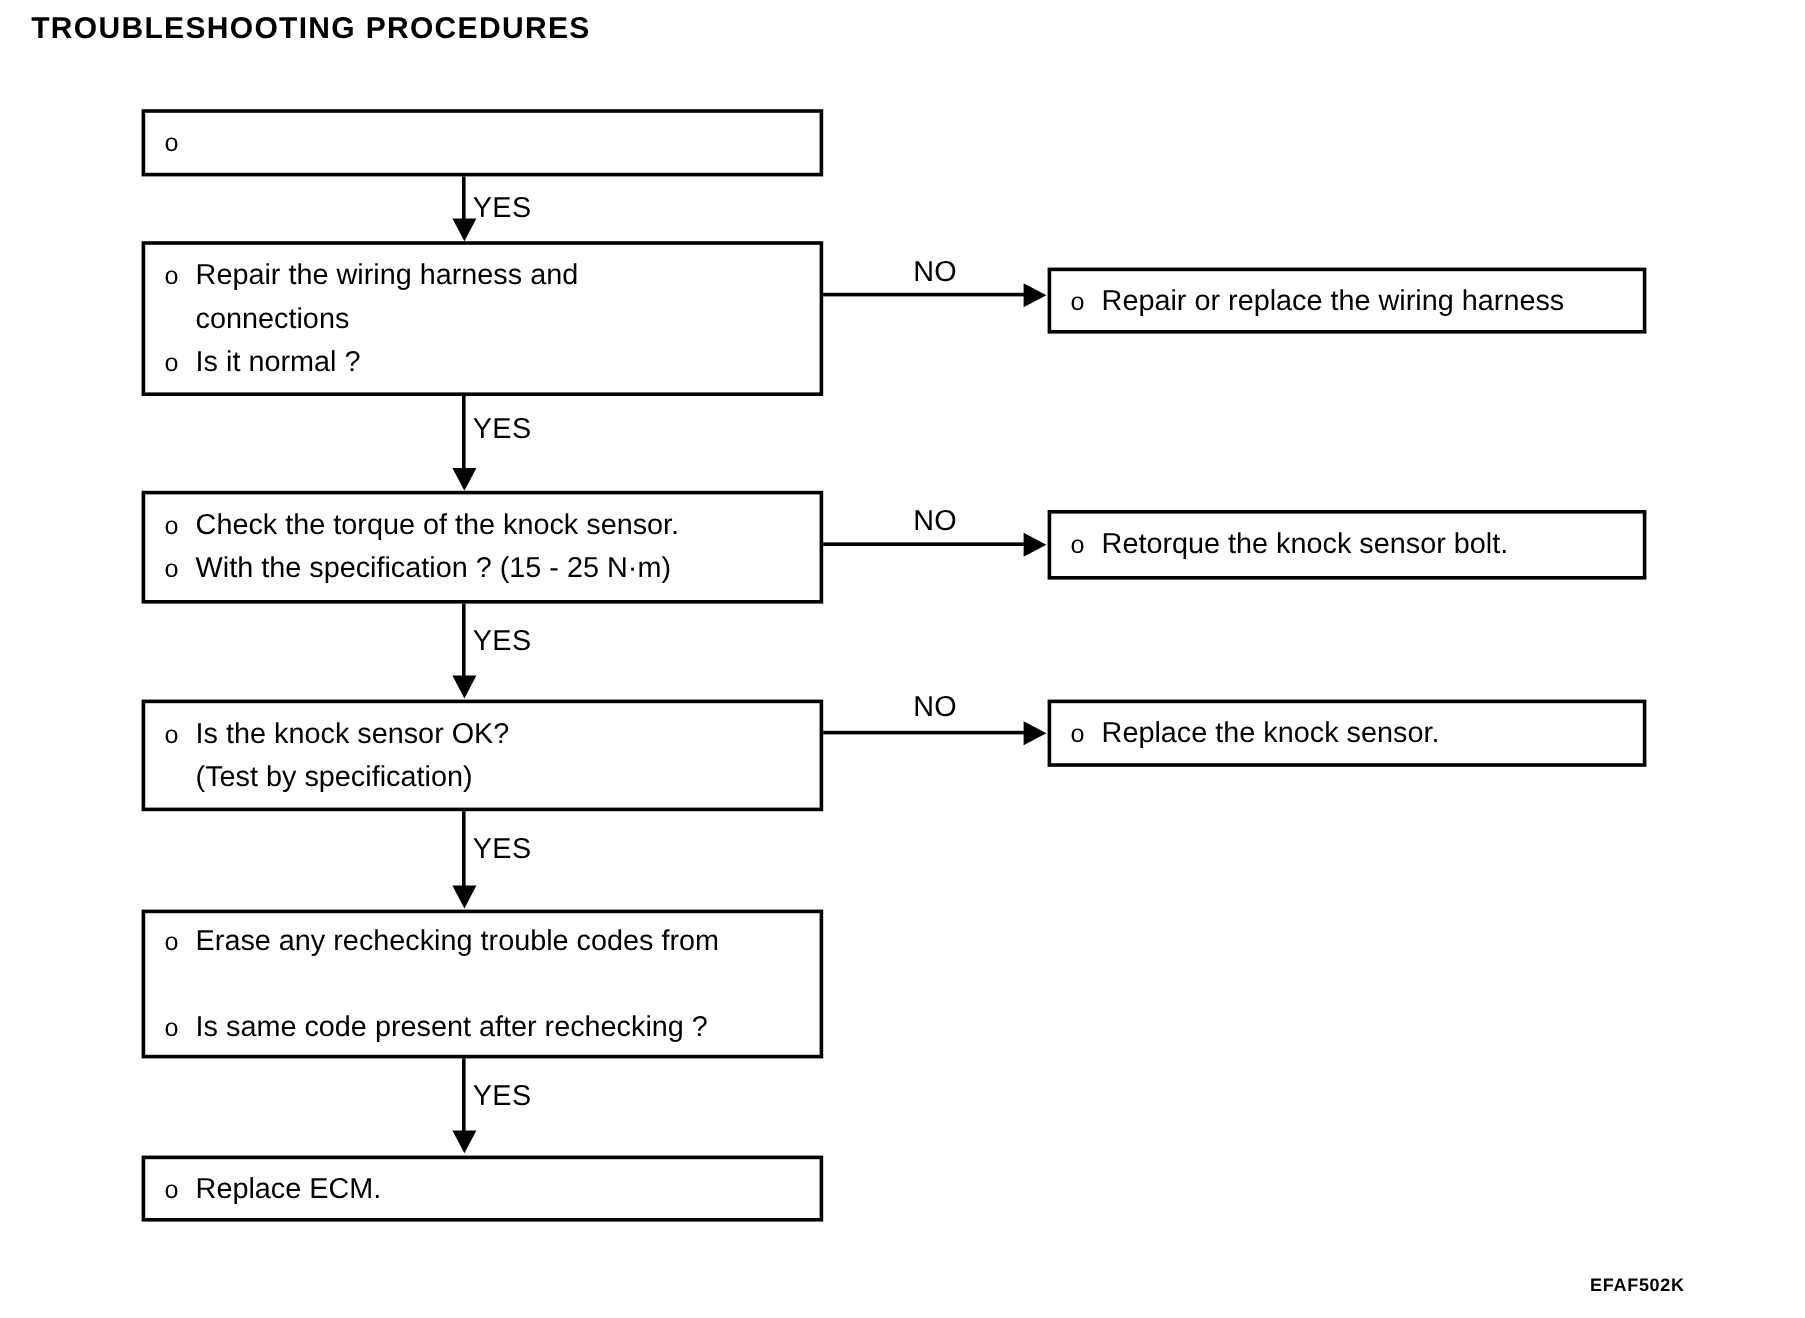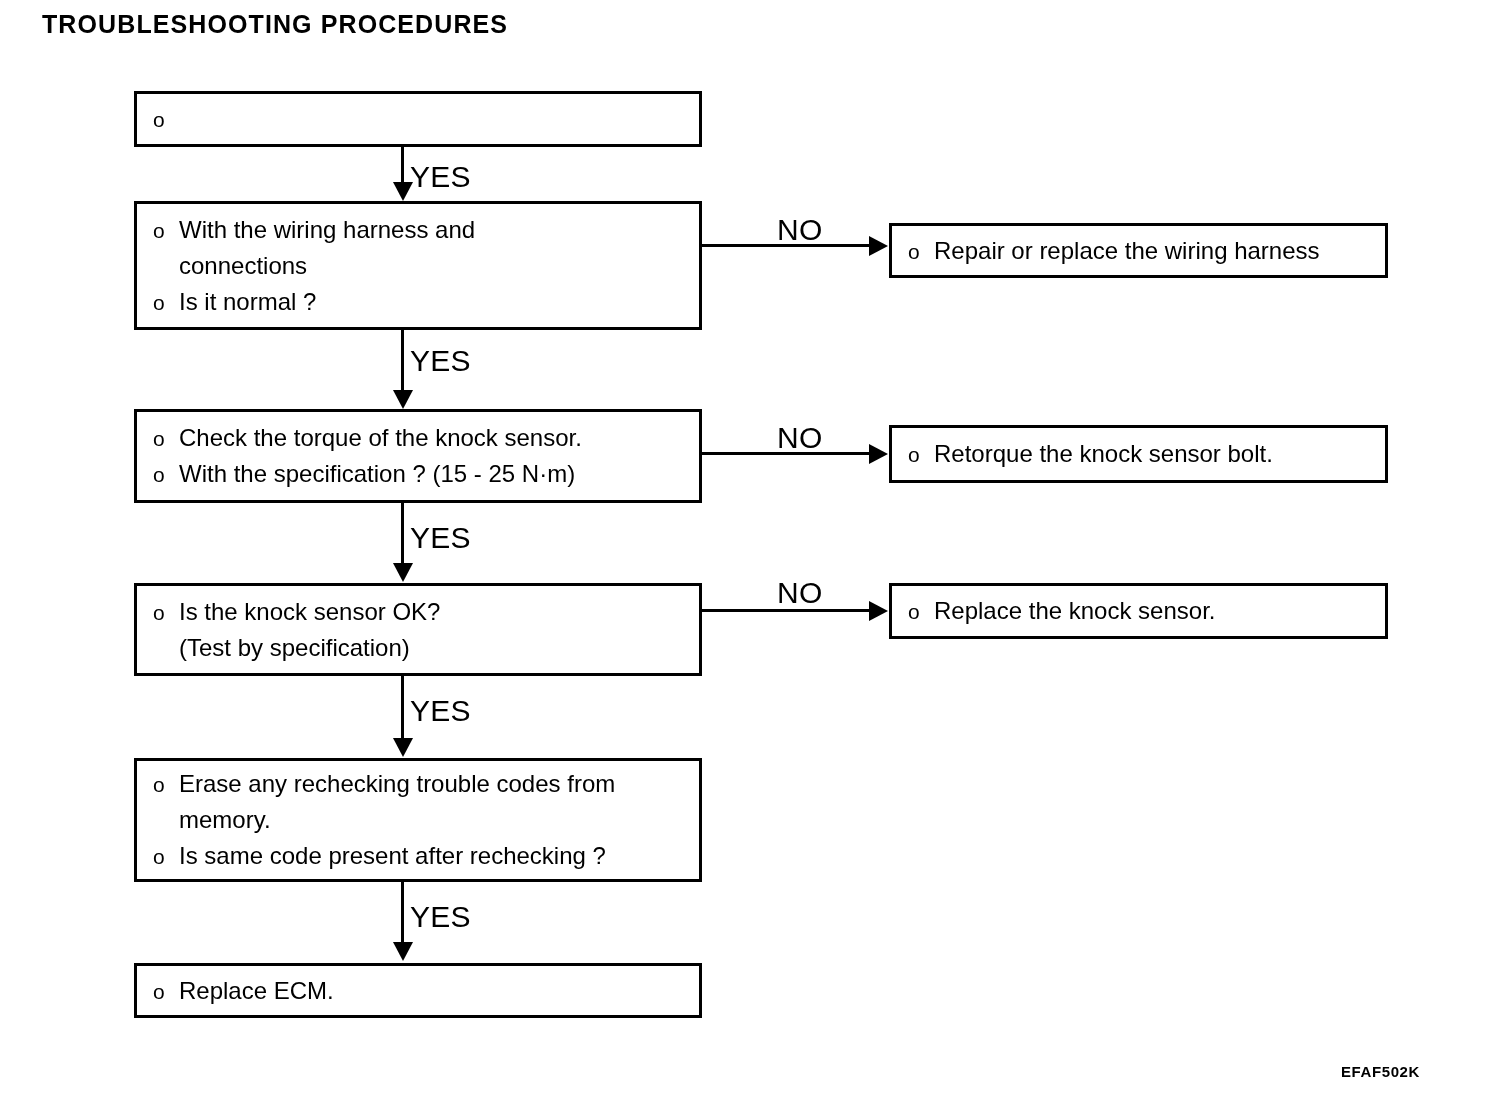--- a/index.html
+++ b/index.html
@@ -10,21 +10,21 @@
   body {
     width: 1504px;
     height: 1098px;
     position: relative;
     font-family: "Liberation Sans", sans-serif;
     color: #000000;
     overflow: hidden;
   }
   #page-root {
     position: absolute;
-    left: 16px;
+    left: 0;
     top: 0;
     width: 1432px;
     height: 1098px;
   }
   .page-title {
     position: absolute;
     left: 26px;
     top: 10px;
     font-size: 25px;
     font-weight: bold;
@@ -86,21 +86,21 @@
   .h-head {
     position: absolute;
     width: 0;
     height: 0;
     border-top: 10px solid transparent;
     border-bottom: 10px solid transparent;
     border-left: 19px solid #000000;
   }
   .edge-label {
     position: absolute;
-    font-size: 30px;
+    font-size: 24px;
     font-family: "Liberation Sans", sans-serif;
     white-space: nowrap;
     letter-spacing: 0.3px;
     text-align: right;
   }
   .footer-code {
     position: absolute;
     right: 28px;
     bottom: 18px;
     font-size: 15px;
@@ -123,21 +123,21 @@
     </div>
   </div>
 
   <div class="v-arrow" style="left:385px; top:147px; height:38px;"></div>
   <div class="v-head" style="left:377px; top:182px;"></div>
   <div class="edge-label" style="left:394px; top:160px;">YES</div>
 
   <div class="node-box" style="left:118px; top:201px; width:568px; height:129px;">
     <div class="node-line">
       <span class="bullet">o</span>
-      <span class="node-text">With the wiring harness and</span>
+      <span class="node-text">Repair the wiring harness and</span>
     </div>
     <div class="node-line">
       <span class="bullet blank">o</span>
       <span class="node-text">connections</span>
     </div>
     <div class="node-line">
       <span class="bullet">o</span>
       <span class="node-text">Is it normal ?</span>
     </div>
   </div>
@@ -209,21 +209,20 @@
   <div class="v-head" style="left:377px; top:738px;"></div>
   <div class="edge-label" style="left:394px; top:694px;">YES</div>
 
   <div class="node-box" style="left:118px; top:758px; width:568px; height:124px;">
     <div class="node-line">
       <span class="bullet">o</span>
       <span class="node-text">Erase any rechecking trouble codes from</span>
     </div>
     <div class="node-line">
       <span class="bullet blank">o</span>
-      <span class="node-text">memory.</span>
     </div>
     <div class="node-line">
       <span class="bullet">o</span>
       <span class="node-text">Is same code present after rechecking ?</span>
     </div>
   </div>
 
   <div class="v-arrow" style="left:385px; top:882px; height:62px;"></div>
   <div class="v-head" style="left:377px; top:942px;"></div>
   <div class="edge-label" style="left:394px; top:900px;">YES</div>

